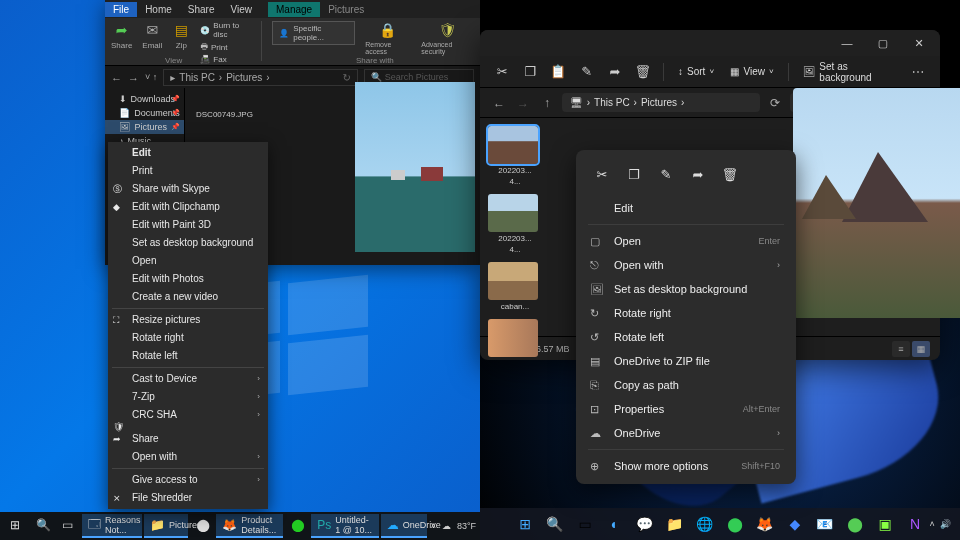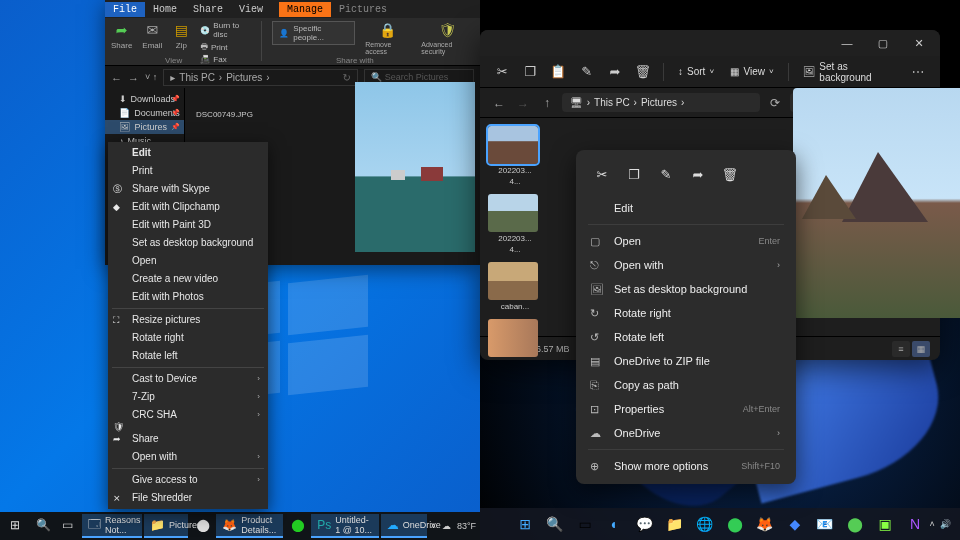--- a/index.html
+++ b/index.html
@@ -12,23 +12,23 @@
 .w10 { background: linear-gradient(135deg, #0a5ecb 0%, #0478e8 50%, #0a5ecb 100%); }
 .w10-wallpaper-logo { position: absolute; left: 200px; top: 285px; width: 180px; height: 120px; }
 .w10-wallpaper-logo .q { position: absolute; width: 80px; height: 52px; background: rgba(255,255,255,0.15); }
 .w10-wallpaper-logo .q1 { left:0; top:0; transform: skewY(-6deg);}
 .w10-wallpaper-logo .q2 { left:88px; top:-6px; transform: skewY(-6deg);}
 .w10-wallpaper-logo .q3 { left:0; top:60px; transform: skewY(-6deg);}
 .w10-wallpaper-logo .q4 { left:88px; top:54px; transform: skewY(-6deg);}
 
 .w10-explorer { position: absolute; left: 105px; top: 0; width: 375px; height: 265px; background: #1a1a1a; color: #ccc; font-size: 10px; box-shadow: 0 4px 20px rgba(0,0,0,0.5); }
 .w10-ribbon-tabs { display: flex; height: 18px; background: #202020; align-items: center; }
-.w10-tab { padding: 2px 8px; font-size: 10px; color: #ccc; font-family: Liberation Mono, monospace; }
+.w10-tab { padding: 2px 8px; font-size: 10px; color: #ccc; }
 .w10-tab.file { background: #1e62c0; color: #fff; }
-.w10-tab.ctx { background: #f97316; color: #000; }
+.w10-tab.ctx { background: #0f766e; color: #000; }
 .w10-ribbon-body { height: 48px; background: #2b2b2b; display: flex; align-items: flex-start; padding: 3px 6px; gap: 10px; border-bottom: 1px solid #000;}
 .rb-group { display:flex; flex-direction:column; align-items:center; gap:2px; font-size:8px; color:#aaa;}
 .rb-icon { width:18px; height:18px; display:flex; align-items:center; justify-content:center; font-size:14px;}
 .rb-stack { display:flex; flex-direction:column; gap:1px; font-size:8px; color:#bbb;}
 .rb-stack span{display:flex;align-items:center;gap:3px;}
 .rb-section-label{position:absolute; font-size:8px; color:#888;}
 
 .w10-nav { height: 22px; background: #191919; display: flex; align-items: center; padding: 0 6px; gap: 6px; font-size:10px; color:#aaa;}
 .w10-nav .arrow{font-size:11px;}
 .w10-crumb { border:1px solid #333; flex:1; padding:2px 6px; display:flex; gap:4px; align-items:center;}
@@ -178,21 +178,21 @@
       </div>
       <div class="rb-group">
           <div class="rb-icon" style="color:#c90">🔒</div>
           <span style="font-size:7px">Remove access</span>
         </div>
       <div class="rb-group">
           <div class="rb-icon" style="color:#cc5">🛡</div>
           <span style="font-size:7px">Advanced security</span>
         </div>
       <div class="rb-section-label" style="left:60px; top:56px">View</div>
-      <div class="rb-section-label" style="left:231px; top:56px">Share with</div>
+      <div class="rb-section-label" style="left:251px; top:56px">Share with</div>
     </div>
     <div class="w10-nav">
       <span class="arrow">←</span>
       <span class="arrow">→</span>
       <span class="arrow" style="font-size:9px">˅ ↑</span>
       <div class="w10-crumb">
         <span>▸</span>
           <span>This PC</span>
           <span>›</span>
           <span>Pictures</span>
@@ -272,24 +272,24 @@
     <div class="mi">
         <span>Edit with Paint 3D</span>
       </div>
     <div class="mi">
         <span>Set as desktop background</span>
       </div>
     <div class="mi">
         <span>Open</span>
       </div>
     <div class="mi">
+        <span>Edit with Photos</span>
+      </div>
+    <div class="mi">
         <span>Create a new video</span>
-      </div>
-    <div class="mi">
-        <span>Edit with Photos</span>
       </div>
     <div class="sep"></div>
     <div class="mi">
         <span class="ic">⛶</span>
         <span>Resize pictures</span>
       </div>
     <div class="mi">
         <span>Rotate right</span>
       </div>
     <div class="mi">

